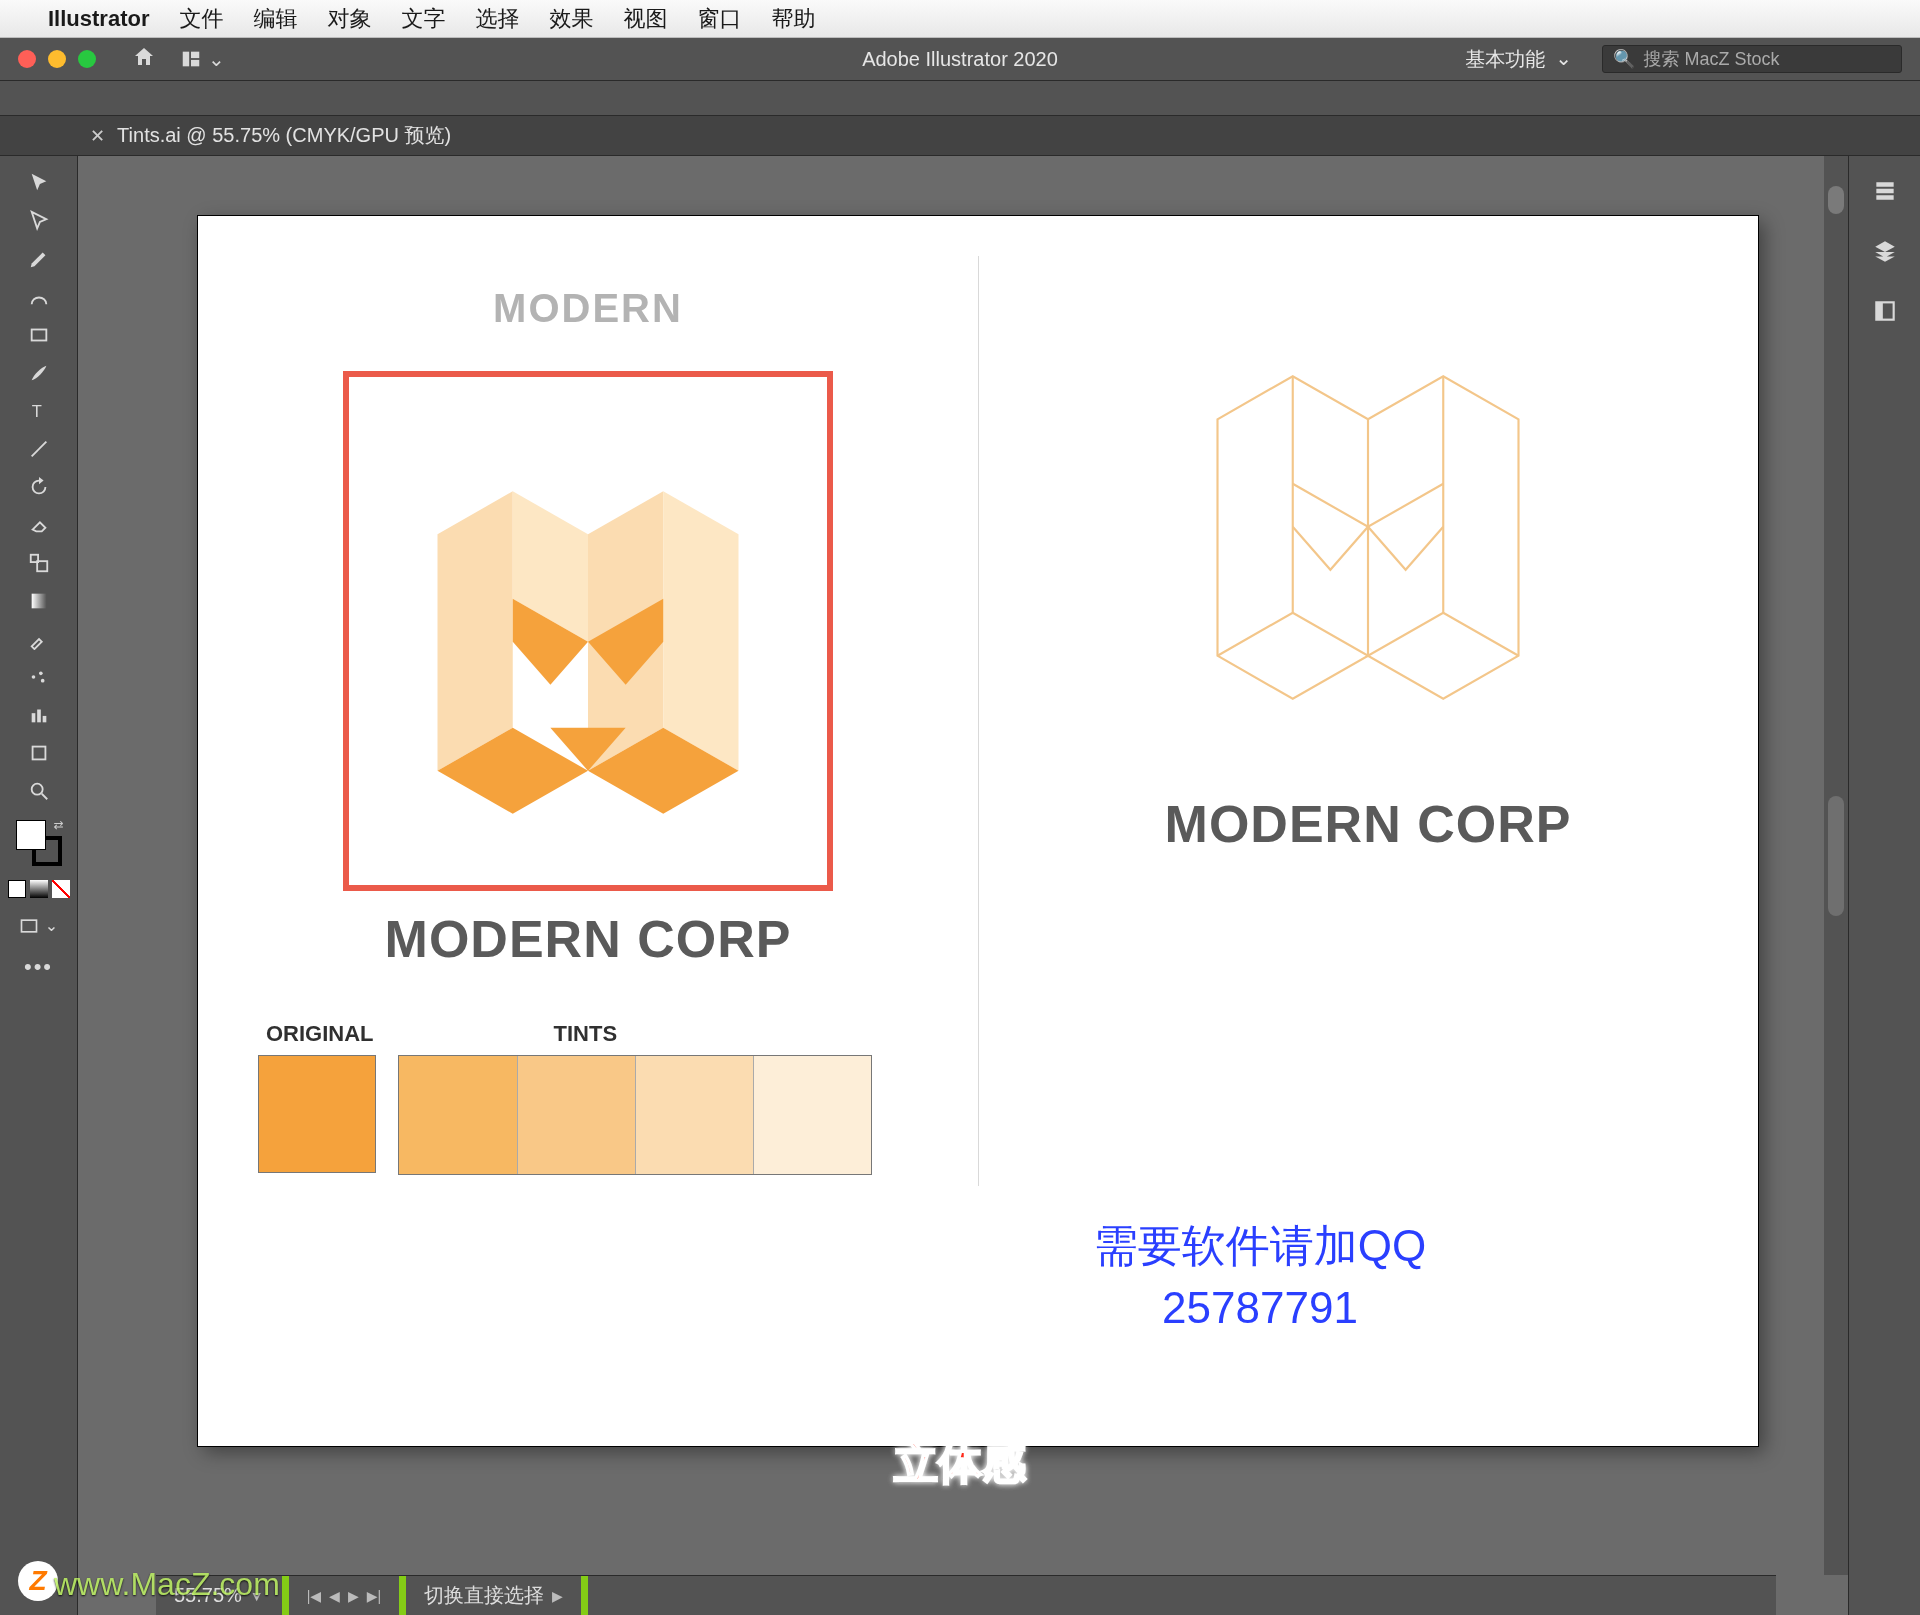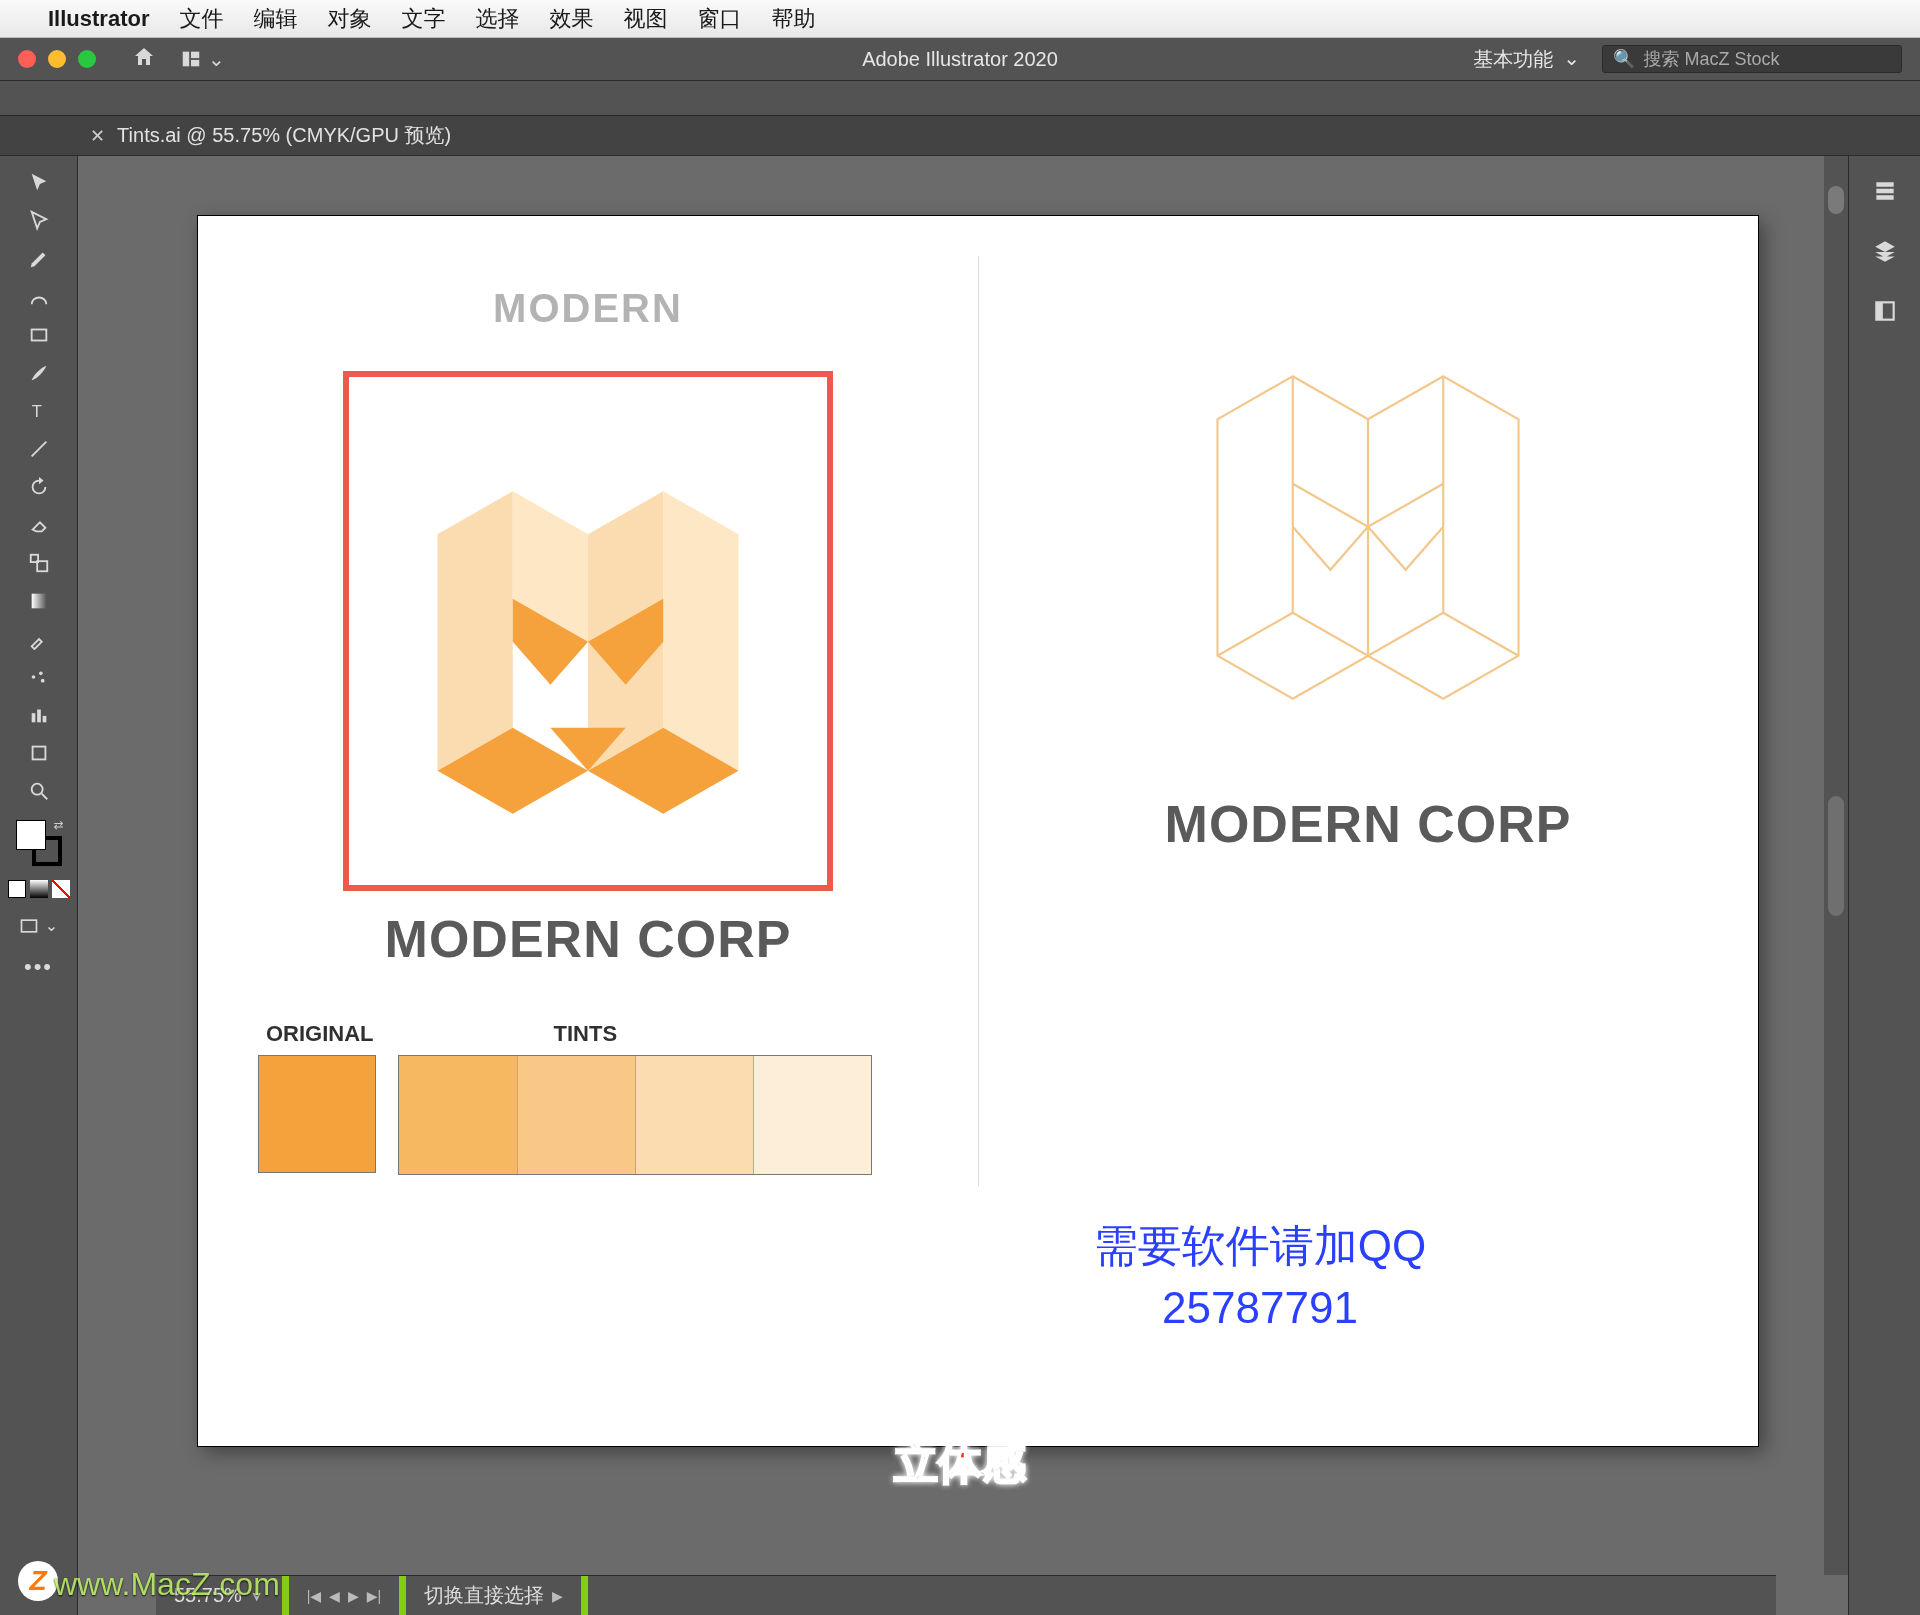--- a/index.html
+++ b/index.html
@@ -12,21 +12,21 @@
 .mac-menubar span { cursor: default; }
 
 
 .titlebar { height: 42px; background: #535353; display: flex; align-items: center; color: #e6e6e6; font-size: 20px; position: relative; }
 .traffic { display: flex; gap: 12px; padding: 0 18px; }
 .traffic .dot { width: 18px; height: 18px; border-radius: 50%; }
 .dot.red { background: #ff5f57; } .dot.yellow { background: #febc2e; } .dot.green { background: #28c840; }
 .home-icon { margin-left: 18px; color:#d9d9d9; }
 .arrange { margin-left: 24px; display:flex; align-items:center; gap:6px; color:#d9d9d9; }
 .title-center { position: absolute; left: 50%; transform: translateX(-50%); color: #e6e6e6; }
-.ws-switch { position:absolute; right: 340px; display:flex; align-items:flex-start; gap:10px; color:#e6e6e6; }
+.ws-switch { position:absolute; right: 348px; display:flex; align-items:flex-start; gap:10px; color:#e6e6e6; }
 .search-stock { position:absolute; right:18px; width:300px; height:28px; background:#3a3a3a; border:1px solid #2a2a2a; border-radius:3px; color:#aaa; display:flex; align-items:center; padding:0 10px; gap:8px; font-size:18px; }
 
 
 .controlbar { height: 36px; background: #535353; border-top:1px solid #2a2a2a; border-bottom:1px solid #2a2a2a; }
 
 
 .doc-tabs { height: 40px; background: #434343; display:flex; align-items:center; color:#e2e2e2; font-size:20px; padding-left: 90px; border-bottom:1px solid #2a2a2a; }
 .doc-tab { display:flex; align-items:center; gap:12px; }
 .doc-tab .x { color:#ccc; font-size:18px; }
 

